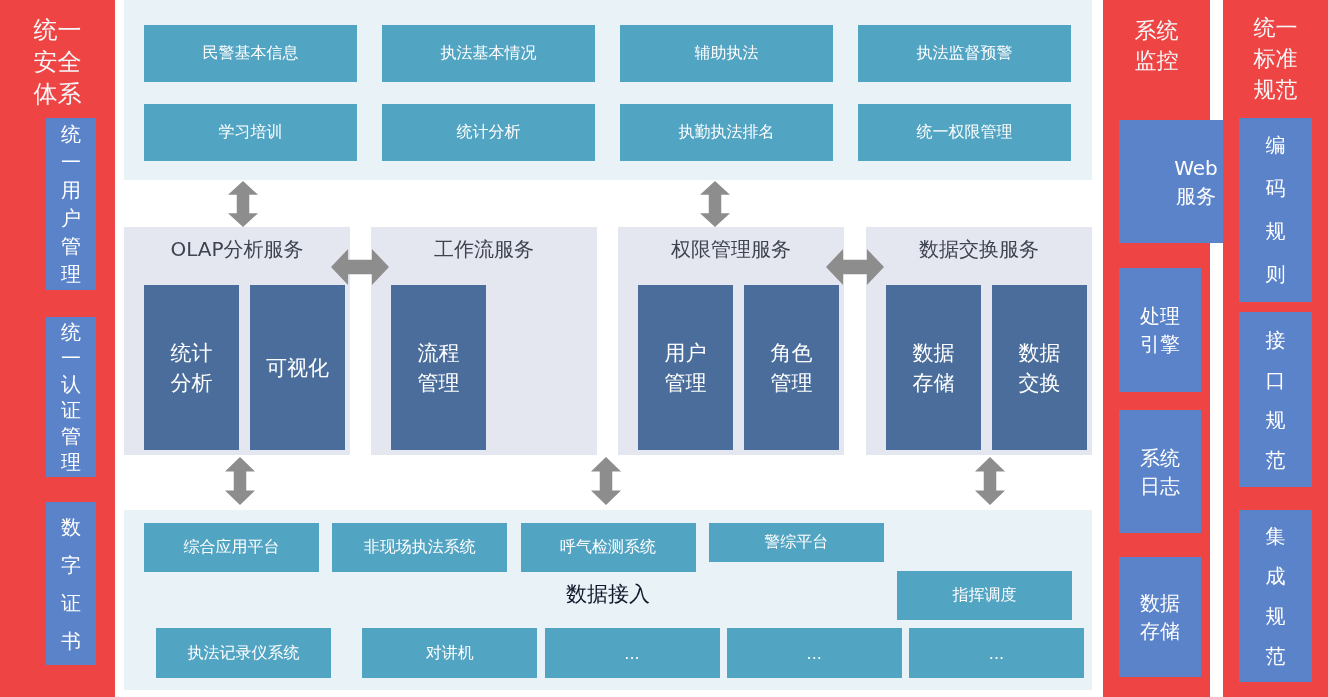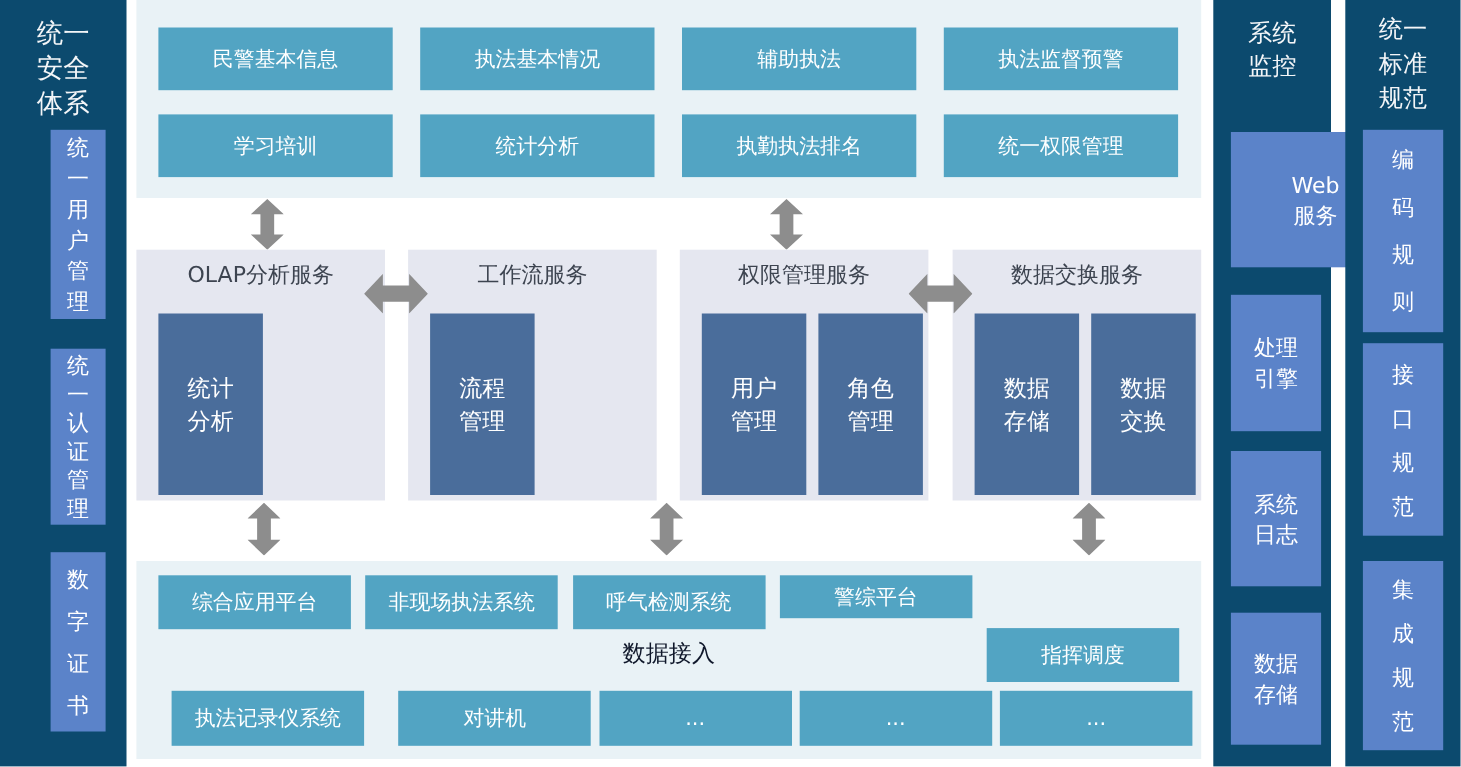--- a/index.html
+++ b/index.html
@@ -1,30 +1,30 @@
 <!DOCTYPE html>
 <html><head>
 <meta charset="utf-8">
 <style>
   html,body{margin:0;padding:0;background:#fff;}
   body{font-family:"DejaVu Sans","Liberation Sans",sans-serif;}
   .canvas{position:relative;width:1328px;height:697px;background:#ffffff;overflow:hidden;}
   .txt{white-space:pre-line;}
 
   
-  .col-dark{position:absolute;top:0;height:697px;background:#0c4a6e;}
+  .col-dark{position:absolute;top:0;height:697px;background:#ef4444;}
   .col-title{position:absolute;left:0;width:100%;text-align:center;color:#f4f6f8;
              font-size:24px;line-height:32px;font-weight:400;}
   .side-box{position:absolute;background:#5b83c9;color:#ffffff;display:flex;
             align-items:center;justify-content:center;text-align:center;font-size:20px;}
 
   
   .layer{position:absolute;left:124px;width:968px;background:#e9f2f6;}
   .teal-box{background:#52a4c3;color:#ffffff;display:flex;align-items:center;
-            justify-content:center;text-align:center;font-size:19px;}
+            justify-content:center;text-align:center;font-size:16px;}
 
   
   .app-grid{position:absolute;top:25px;left:20px;display:grid;
             grid-template-columns:repeat(4,213px);column-gap:25px;row-gap:22px;}
   .app-grid .teal-box{height:57px;}
 
   
   .svc-panel{position:absolute;top:227px;width:226px;height:228px;background:#e5e7f0;}
   .svc-title{position:absolute;top:9px;left:0;width:100%;text-align:center;
              color:#3d4450;font-size:20px;}
@@ -96,20 +96,21 @@
   <div class="arrow" style="left:700px;top:181px;width:30px;height:46px;">
     <svg viewBox="0 0 24 30" preserveAspectRatio="none">
         <path fill="#8d8d8d" d="M12 0 L24 9 L17 9 L17 21 L24 21 L12 30 L0 21 L7 21 L7 9 L0 9 Z"></path>
       </svg>
   </div>
 
   <section class="svc-panel" style="left:124px;">
     <div class="svc-title">OLAP分析服务</div>
     <div class="navy-box b1 txt">统计
 分析</div>
+    <div class="navy-box b2 txt">可视化</div>
   </section>
   <section class="svc-panel" style="left:371px;">
     <div class="svc-title">工作流服务</div>
     <div class="navy-box b1 txt">流程
 管理</div>
   </section>
   <section class="svc-panel" style="left:618px;">
     <div class="svc-title">权限管理服务</div>
     <div class="navy-box b1 txt">用户
 管理</div>

